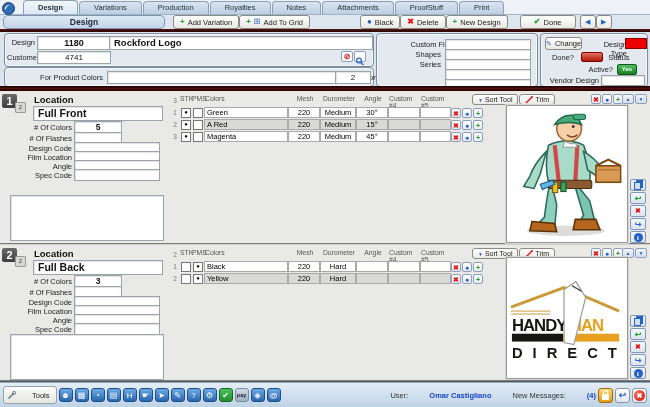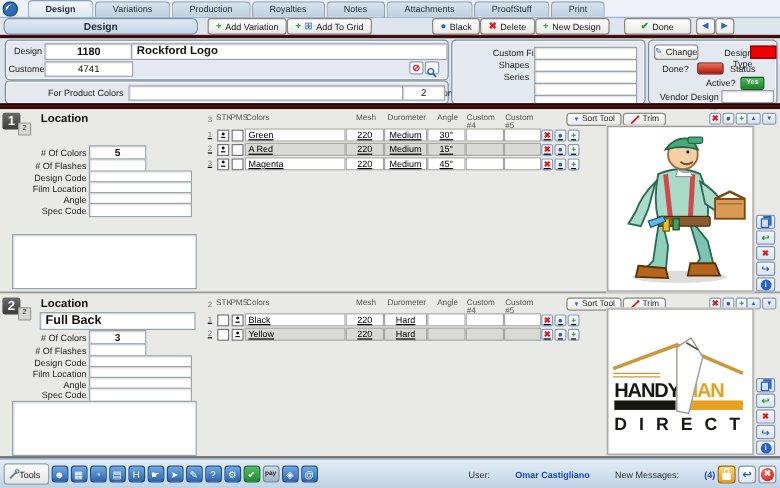--- a/index.html
+++ b/index.html
@@ -42,21 +42,21 @@
   .loc-lbl{position:absolute;left:34px;top:3px;font-size:9.5px;font-weight:bold;color:#111;}
   .loc-field{position:absolute;left:33px;top:15px;width:124px;height:13px;line-height:13px;padding-left:4px;font-size:10.5px;font-weight:bold;}
   .frow{position:absolute;height:10px;}
   .frow .lbl{position:absolute;right:0;top:1px;width:100%;}
   .fin{position:absolute;height:10px;line-height:10px;}
   .fin.bold{font-weight:bold;font-size:8.5px;text-align:center;}
   .notes{position:absolute;left:10px;width:152px;height:44px;background:#fff;border:1px solid #9aa4ad;box-shadow:inset 1px 1px 1px rgba(0,0,0,.12);}
 
   
   .thead{position:absolute;left:170px;top:4px;width:318px;display:flex;font-size:6.8px;color:#555;}
-  .trow{position:absolute;left:170px;width:318px;display:flex;height:11px;text-decoration:underline;}
+  .trow{position:absolute;left:170px;width:318px;display:flex;height:11px;}
   .cn{width:10px;font-size:6.5px;color:#777;text-align:center;line-height:11px;}
   .cb{width:12px;display:flex;align-items:center;justify-content:center;}
   .chk{width:8px;height:8px;background:#fff;border:1px solid #777;font-size:6px;line-height:7px;text-align:center;color:#111;}
   .cname{width:84px;}
   .cmesh{width:32px;text-align:center;}
   .cduro{width:36px;text-align:center;}
   .cang{width:32px;text-align:center;}
   .cc4{width:32px;}
   .cc5{width:31px;}
   .cell{border:1px solid #a9a9a5;box-sizing:border-box;height:11px;line-height:9px;font-size:7.5px;padding:0 2px;background:#fff;}
@@ -73,21 +73,21 @@
   .stack{position:absolute;left:630px;width:16px;display:flex;flex-direction:column;gap:1px;}
   .stkbtn{width:16px;height:12px;background:linear-gradient(#f4f7fc,#dce4f0);border:1px solid #7e96c0;border-radius:2px;display:flex;align-items:center;justify-content:center;font-size:8px;box-sizing:border-box;}
   .copy-glyph{width:5px;height:6px;border:1px solid #2563c4;background:#cfe0f4;box-shadow:2px -2px 0 0 #2563c4;margin:1px 2px 0 0;}
   .g-undo{color:#1f9e2e;font-weight:bold;}
   .g-redo{color:#2563c4;font-weight:bold;}
   .g-x{color:#e01818;font-weight:bold;font-size:7px;}
   .info-glyph{width:9px;height:9px;border-radius:50%;background:#2563c4;color:#fff;font-size:6.5px;font-weight:bold;line-height:9px;text-align:center;font-family:"Liberation Serif",serif;}
 
   
   .footer{position:absolute;left:0;right:0;top:381px;height:26px;background:linear-gradient(#e3edf6,#bfd3e6);border-top:2px groove #94a8bc;display:flex;align-items:center;padding:0 3px;box-sizing:border-box;}
-  .toolschip{display:flex;align-items:center;gap:0;height:16px;padding:0 6px 0 3px;background:linear-gradient(#fcfcfa,#e4e6e2);border:1px solid #98a2aa;border-radius:3px;font-size:7.5px;color:#222;}
+  .toolschip{display:flex;align-items:center;gap:16px;height:16px;padding:0 6px 0 3px;background:linear-gradient(#fcfcfa,#e4e6e2);border:1px solid #98a2aa;border-radius:3px;font-size:7.5px;color:#222;}
   .fico{width:14px;height:14px;margin-left:2px;border-radius:3px;background:linear-gradient(#6fa9e2,#2a66b0);border:1px solid #1c4e8c;color:#fff;font-size:8px;line-height:13px;text-align:center;box-sizing:border-box;overflow:hidden;}
   .fico.green{background:linear-gradient(#4fc060,#1f8e2e);border-color:#166a20;}
   .fico.pay{background:linear-gradient(#cfd9e4,#9fb2c4);color:#223;font-size:5.5px;font-weight:bold;border-color:#7a8da0;}
   .usertext{margin-left:auto;font-size:7.5px;color:#333;display:flex;gap:21px;align-items:center;white-space:nowrap;}
   .uname{color:#1a46c8;font-weight:bold;}
   .mcount{color:#1a46c8;font-weight:bold;}
   .fbtn{width:15px;height:15px;margin-left:2px;border-radius:3px;border:1px solid #8a96a4;background:linear-gradient(#ffffff,#dfe6ee);display:flex;align-items:center;justify-content:center;box-sizing:border-box;}
   .fbtn.gold{background:linear-gradient(#ffd978,#e09b18);border-color:#a06a10;}
   .closeball{width:11px;height:11px;border-radius:50%;background:radial-gradient(circle at 35% 30%,#ff6a5a,#cc1408);color:#fff;font-size:7px;line-height:11px;text-align:center;font-weight:bold;}
   .lockglyph{width:7px;height:6px;background:#fff;border-radius:1px;position:relative;margin-top:3px;}
@@ -199,20 +199,21 @@
       <div class="fld abs" style="left:60px;top:41px;width:42px;height:9px;"></div>
     </div>
   </div>
 
   <div class="maroon2"></div>
 
   <div class="sec" id="sec1">
     <div class="badge">1</div>
     <div class="badge-sub">2</div>
     <div class="loc-lbl">Location</div>
+    <div class="loc-field fld">Full Front</div>
 
     <div class="frow" style="left:2px;top:31px;width:70px;">
         <span class="lbl"># Of Colors</span>
       </div>
     <div class="fin fld bold" style="left:74px;top:30px;width:46px;">5</div>
     <div class="frow" style="left:2px;top:42px;width:70px;">
         <span class="lbl"># Of Flashes</span>
       </div>
     <div class="fin fld" style="left:74px;top:41px;width:46px;"></div>
     <div class="frow" style="left:2px;top:52px;width:70px;">

